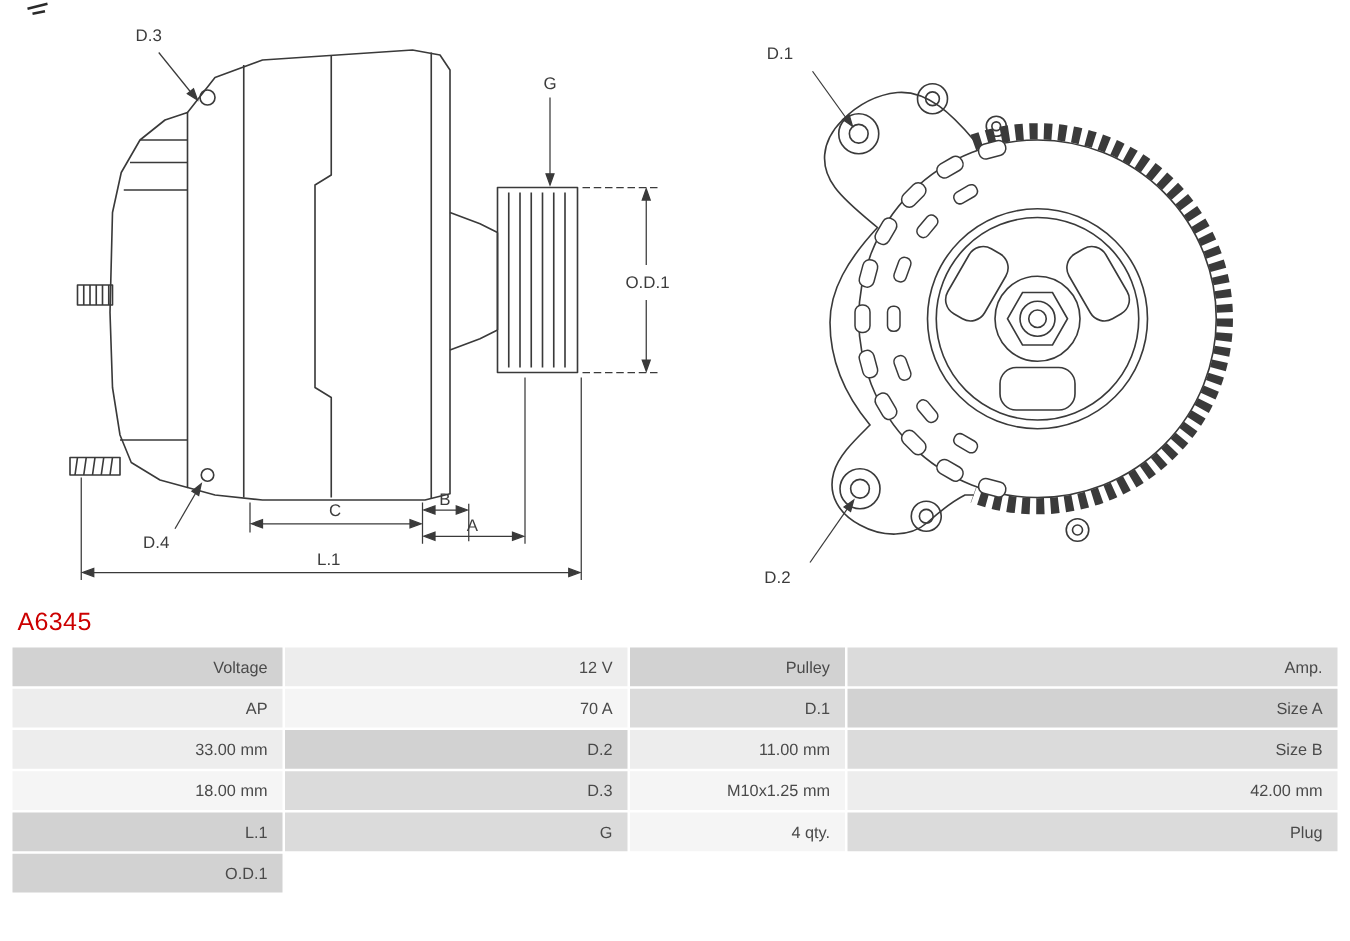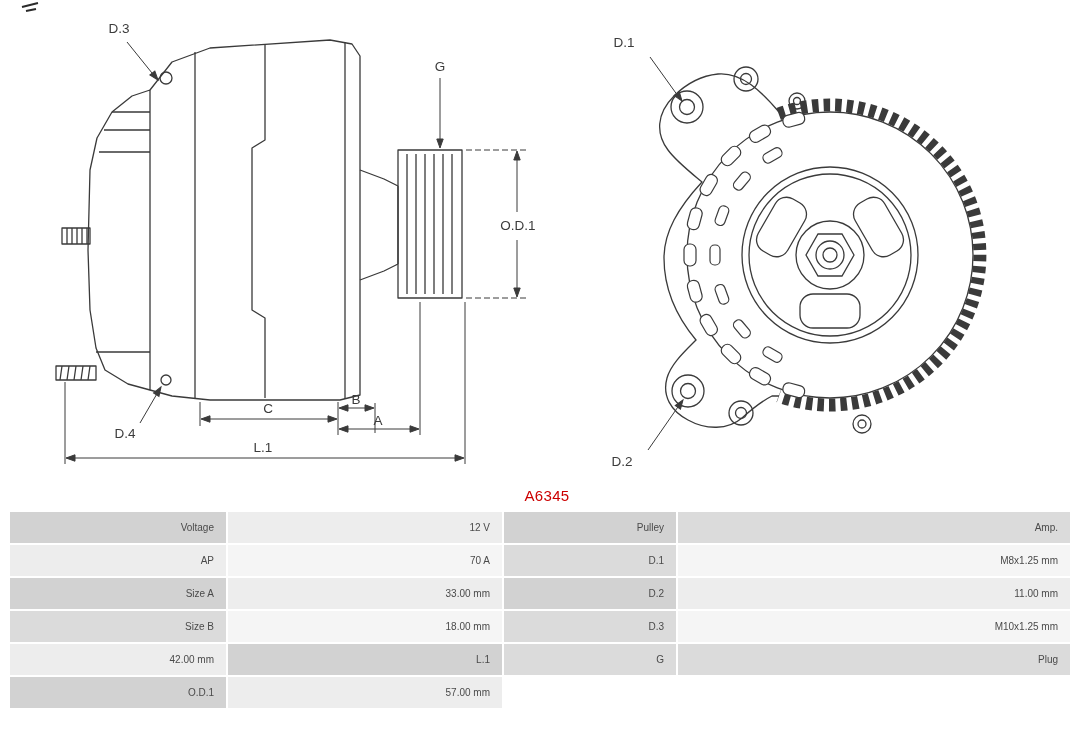--- a/index.html
+++ b/index.html
@@ -9,35 +9,34 @@
     font-family: "Liberation Sans", sans-serif;
   }
   .diagram-wrap { width: 1080px; height: 480px; position: relative; }
   svg text {
     font-family: "Liberation Sans", sans-serif;
     font-size: 13.5px;
     fill: #3c3c3c;
   }
   .part-number {
     margin: 7px 0 8px 14px;
-    font-size: 15px;
+    font-size: 20px;
     color: #cc0000;
     letter-spacing: .3px;
-    text-align: center;
   }
   .spec-table {
     display: grid;
     grid-template-columns: 216px 274px 172px 1fr;
     gap: 2px;
     margin: 0 10px;
     background: #ffffff;
   }
   .cell {
     height: 31px; line-height: 31px;
-    font-size: 10px; color: #4a4a4a;
+    font-size: 13px; color: #4a4a4a;
     padding-right: 12px; text-align: right;
     white-space: nowrap; overflow: hidden;
   }
   .rA.lab { background: #d2d2d2; }
   .rA.val { background: #ededed; }
   .rB.lab { background: #dbdbdb; }
   .rB.val { background: #f5f5f5; }
   .blank { background: #ffffff !important; }
 </style>
 </head>
@@ -203,35 +202,34 @@
 <div class="spec-table">
 
   <div class="cell lab rA">Voltage</div>
   <div class="cell val rA">12 V</div>
   <div class="cell lab rA">Pulley</div>
   <div class="cell lab rB">Amp.</div>
 
   <div class="cell val rA">AP</div>
   <div class="cell val rB">70 A</div>
   <div class="cell lab rB">D.1</div>
-  <div class="cell val rB">M8x1.25 mm</div>
 
   <div class="cell lab rA">Size A</div>
   <div class="cell val rA">33.00 mm</div>
   <div class="cell lab rA">D.2</div>
   <div class="cell val rA">11.00 mm</div>
 
   <div class="cell lab rB">Size B</div>
   <div class="cell val rB">18.00 mm</div>
   <div class="cell lab rB">D.3</div>
   <div class="cell val rB">M10x1.25 mm</div>
 
   <div class="cell val rA">42.00 mm</div>
   <div class="cell lab rA">L.1</div>
 
   <div class="cell lab rB">G</div>
+  <div class="cell val rB">4 qty.</div>
   <div class="cell lab rB">Plug</div>
 
   <div class="cell lab rA">O.D.1</div>
-  <div class="cell val rA">57.00 mm</div>
   <div class="cell lab rA blank"></div>
   <div class="cell val rA blank"></div>
 </div>
 
 </body></html>

